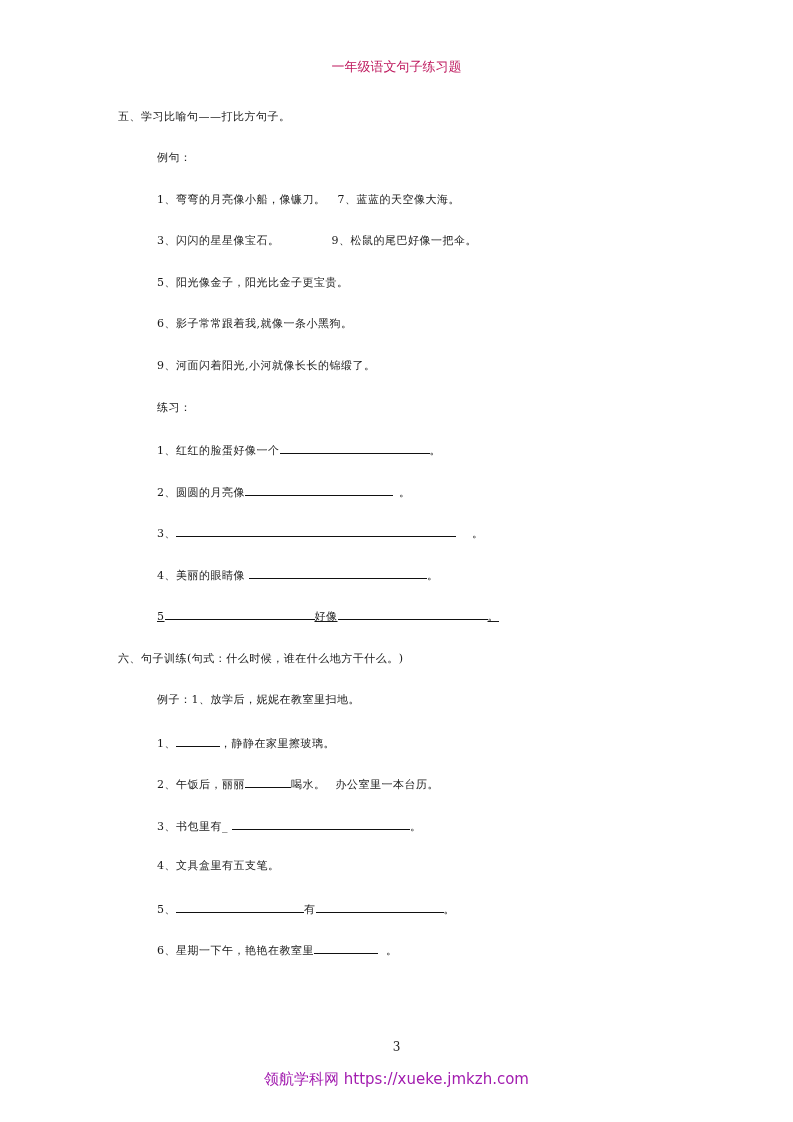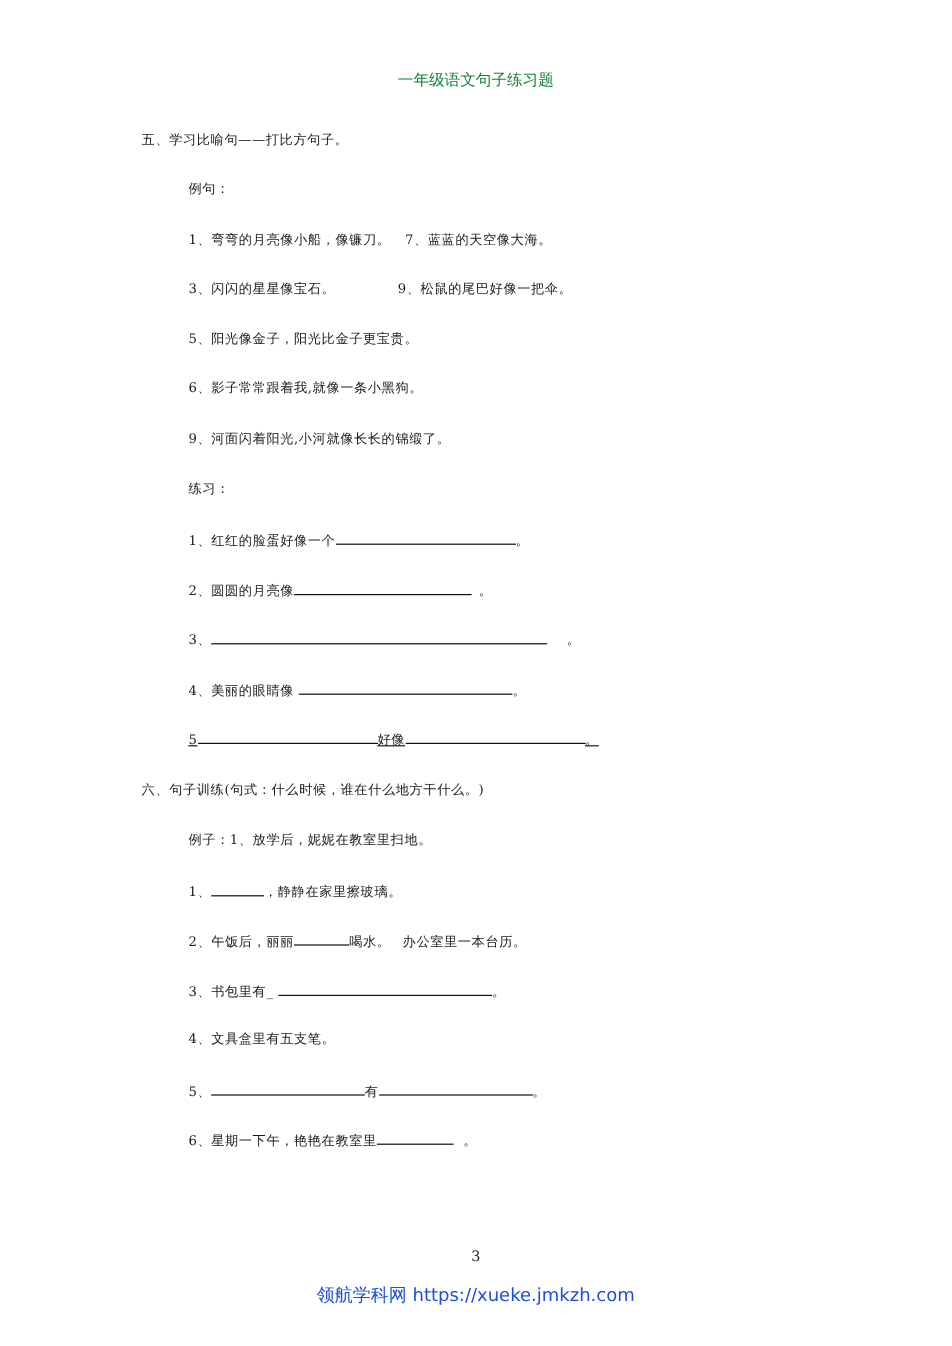--- a/index.html
+++ b/index.html
@@ -15,21 +15,21 @@
       font-family: "DejaVu Serif", "Liberation Serif", serif;
       color: #1a1a1a;
     }
     .page-header {
       position: absolute;
       top: 58px;
       left: 0;
       width: 793px;
       text-align: center;
       font-size: 13px;
-      color: #15803d;
+      color: #be185d;
     }
     .line {
       position: absolute;
       font-size: 11px;
       white-space: nowrap;
       line-height: 22px;
       letter-spacing: 0.5px;
     }
     .sec { left: 118px; }
     .ind { left: 157px; }
@@ -49,21 +49,21 @@
       font-size: 12px;
       color: #222;
     }
     .footer {
       position: absolute;
       top: 1070px;
       left: 0;
       width: 793px;
       text-align: center;
       font-size: 15px;
-      color: #1d4ed8;
+      color: #a21caf;
       font-family: "DejaVu Sans", "Liberation Sans", sans-serif;
     }
   </style>
 </head>
 <body>
 
 <div class="page-header">一年级语文句子练习题</div>
 
 <div class="line sec" style="top:106px;">五、学习比喻句——打比方句子。</div>
 <div class="line ind" style="top:147px;">例句：</div>

